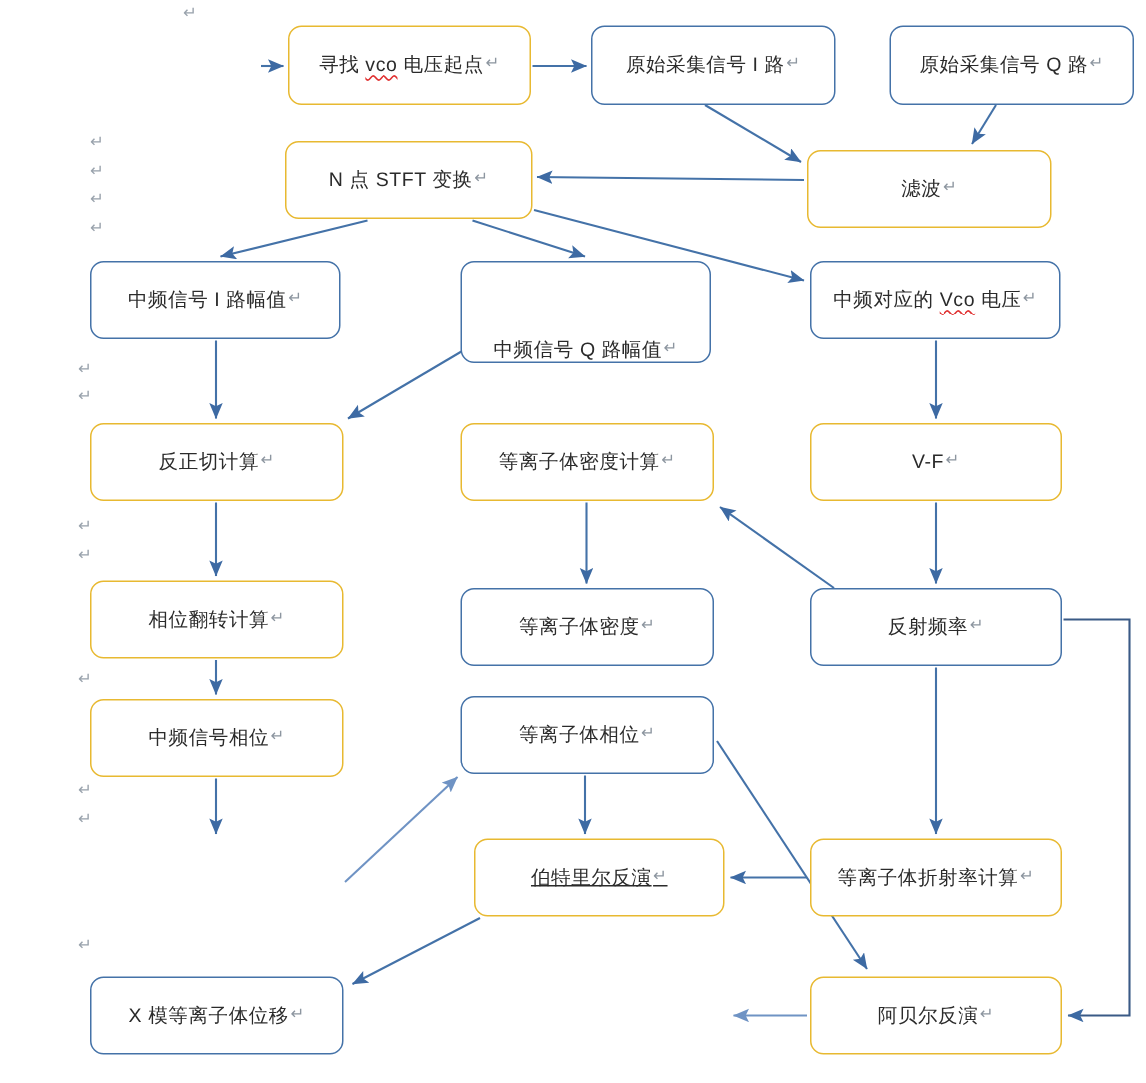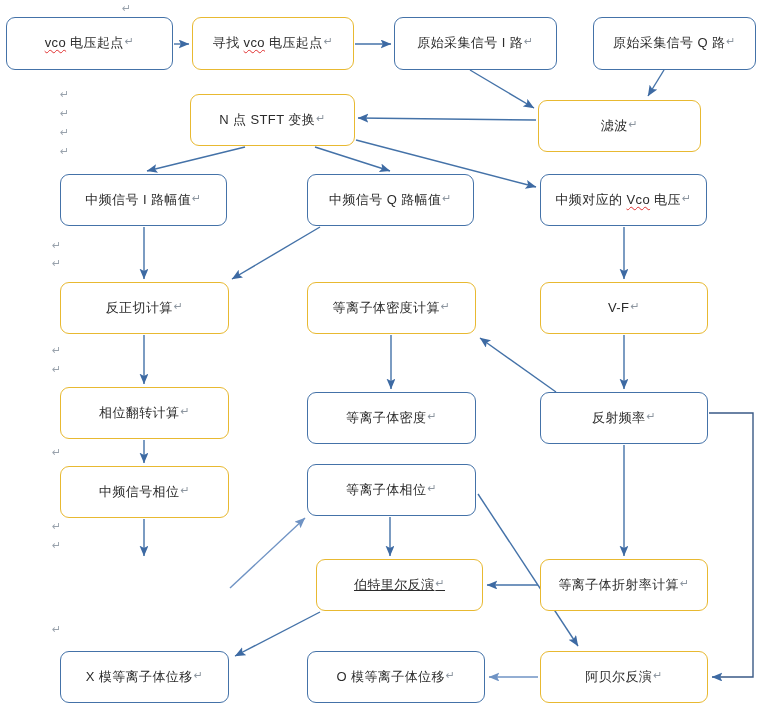--- a/index.html
+++ b/index.html
@@ -128,23 +128,20 @@
       <line stroke="#6f93c4" x1="230" y1="588" x2="305" y2="518" marker-end="url(#ahl)"></line>
 
       <line x1="320" y1="612" x2="235" y2="656" marker-end="url(#ah)"></line>
 
       <line x1="538" y1="585" x2="487" y2="585" marker-end="url(#ah)"></line>
 
       <line stroke="#6f93c4" x1="538" y1="677" x2="489" y2="677" marker-end="url(#ahl)"></line>
     </g>
   </svg>
 
-  <div class="node blue" style="left:6px;top:17px;width:167px;height:53px;">
-    <span class="lbl"><span class="sq">vco</span><span> 电压起点</span><span class="ret">↵</span></span>
-  </div>
 
   <div class="node gold" style="left:192px;top:17px;width:162px;height:53px;">
     <span class="lbl"><span>寻找 </span><span class="sq">vco</span><span> 电压起点</span><span class="ret">↵</span></span>
   </div>
 
   <div class="node blue" style="left:394px;top:17px;width:163px;height:53px;">
     <span class="lbl"><span>原始采集信号 I 路</span><span class="ret">↵</span></span>
   </div>
 
   <div class="node blue" style="left:593px;top:17px;width:163px;height:53px;">
@@ -156,21 +153,21 @@
   </div>
 
   <div class="node gold" style="left:538px;top:100px;width:163px;height:52px;">
     <span class="lbl"><span>滤波</span><span class="ret">↵</span></span>
   </div>
 
   <div class="node blue" style="left:60px;top:174px;width:167px;height:52px;">
     <span class="lbl"><span>中频信号 I 路幅值</span><span class="ret">↵</span></span>
   </div>
 
-  <div class="node blue" style="left:307px;top:174px;width:167px;height:52px;">
+  <div class="node blue" style="left:307px;top:174px;width:167px;height:68px;align-items:flex-end;">
     <span class="lbl"><span>中频信号 Q 路幅值</span><span class="ret">↵</span></span>
   </div>
 
   <div class="node blue" style="left:540px;top:174px;width:167px;height:52px;">
     <span class="lbl"><span>中频对应的 </span><span class="sq">Vco</span><span> 电压</span><span class="ret">↵</span></span>
   </div>
 
   <div class="node gold" style="left:60px;top:282px;width:169px;height:52px;">
     <span class="lbl"><span>反正切计算</span><span class="ret">↵</span></span>
   </div>
@@ -209,23 +206,20 @@
   </div>
 
   <div class="node gold" style="left:540px;top:559px;width:168px;height:52px;">
     <span class="lbl"><span>等离子体折射率计算</span><span class="ret">↵</span></span>
   </div>
 
   <div class="node blue" style="left:60px;top:651px;width:169px;height:52px;">
     <span class="lbl"><span>X 模等离子体位移</span><span class="ret">↵</span></span>
   </div>
 
-  <div class="node blue" style="left:307px;top:651px;width:178px;height:52px;">
-    <span class="lbl"><span>O 模等离子体位移</span><span class="ret">↵</span></span>
-  </div>
 
   <div class="node gold" style="left:540px;top:651px;width:168px;height:52px;">
     <span class="lbl"><span>阿贝尔反演</span><span class="ret">↵</span></span>
   </div>
 
   <div class="pilcrow" style="left:122px;top:3px;">↵</div>
   <div class="pilcrow" style="left:60px;top:89px;">↵</div>
   <div class="pilcrow" style="left:60px;top:108px;">↵</div>
   <div class="pilcrow" style="left:60px;top:127px;">↵</div>
   <div class="pilcrow" style="left:60px;top:146px;">↵</div>

